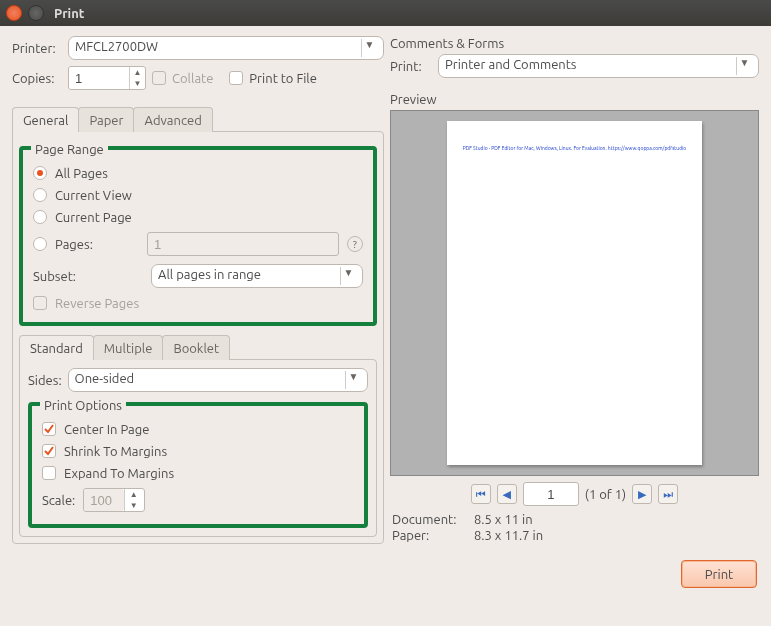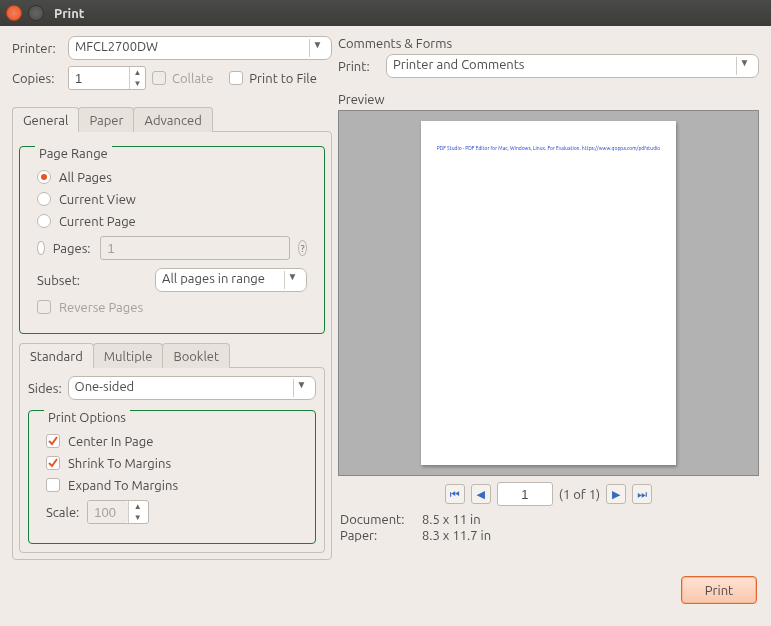--- a/index.html
+++ b/index.html
@@ -4,42 +4,42 @@
 <style>
 * { box-sizing: border-box; margin: 0; padding: 0; }
 body { font-family: "Ubuntu", "Liberation Sans", sans-serif; font-size: 13px; color: #4c4c4c; background: #2e2e2e; width: 771px; height: 626px; overflow: hidden; }
 .window { width: 771px; height: 626px; background: #f0ebe6; }
 .titlebar { height: 26px; background: linear-gradient(#4a4a48,#3c3b38); display: flex; align-items: center; padding: 0 6px; gap: 6px; }
 .tbtn { width: 16px; height: 16px; border-radius: 50%; display: inline-block; }
 .tbtn.close { background: radial-gradient(#f08060,#e95420); border: 1px solid #c94010; }
 .tbtn.min { background: radial-gradient(#666,#4a4a48); border: 1px solid #333; }
 .title { color: #ddd; font-weight: bold; font-size: 13px; margin-left: 4px;}
 .content { padding: 10px 12px 10px 12px; display: flex; gap: 6px; }
-.left { width: 320px; }
+.left { width: 372px; }
 .right { flex: 1; display: flex; flex-direction: column; }
 .row { display: flex; align-items: center; margin-bottom: 6px; gap: 6px; }
 label.lbl { color: #4c4c4c; }
 input[type=text], .combo, .spin { background: #fff; border: 1px solid #bfb8b1; border-radius: 3px; height: 24px; padding: 2px 6px; font-size: 13px; color: #4c4c4c; }
 input[disabled], .spin[disabled] { background: #f0ebe6; color: #a6a09a; }
 .combo { display: flex; justify-content: space-between; cursor: pointer; border-radius: 7px; }
 .combo .arrow { width: 16px; text-align: center; border-left: 1px solid #d0cbc4; color: #6a6560; font-size: 10px; }
 .spin { display:flex; align-items:center; padding:0; }
 .spin input { border:none; width: 60px; height: 100%; padding: 0 6px; font-size:13px; }
 .spin .steps { width: 18px; height: 100%; border-left: 1px solid #d0cbc4; display: flex; flex-direction: column; }
 .spin .steps div { flex:1; font-size: 8px; display:flex; align-items:center; justify-content:center; color:#6a6560; }
 .cbx { width: 14px; height: 14px; border: 1px solid #bfb8b1; border-radius: 3px; background: #fff; display: inline-flex; align-items:center; justify-content:center; vertical-align: middle; }
 .cbx.disabled { background: #f0ebe6; }
 .cbx.checked { background: #fff; }
 .cbx.checked svg { display:block; }
 .cbx svg { display:none; width:12px; height:12px; }
 .tabs { display: flex; }
 .tab { padding: 5px 10px; border: 1px solid #c5c0ba; border-bottom: none; background: #e7e2dc; cursor: pointer; margin-right: -1px; border-radius: 4px 4px 0 0; color: #696460; position: relative; top: 1px; }
 .tab.active { background: #f0ebe6; color: #4c4c4c; z-index: 2; }
 .tabpane { border: 1px solid #c5c0ba; border-radius: 0 4px 4px 4px; padding: 8px; }
-.fieldset { border: 1px solid #15803d; border-radius: 4px; padding: 15px; margin-top: 4px; }
+.fieldset { border: 4px solid #15803d; border-radius: 4px; padding: 8px; margin-top: 4px; }
 .legend { position: relative; top: -16px; background: #f0ebe6; padding: 0 4px; display: inline-block; margin-bottom: -8px;}
 .radio { width: 14px; height: 14px; border: 1px solid #bfb8b1; border-radius: 50%; background: #fff; display: inline-flex; align-items:center; justify-content:center; }
 .radio .dot { width: 6px; height: 6px; border-radius:50%; background: #e95420; display: none; }
 .radio.selected .dot { display:block; }
 .optrow { display:flex; align-items:center; gap: 8px; padding: 4px 2px; }
 .disabled-txt { color: #a6a09a; }
 .help { width:16px; height:16px; border:1px solid #bfb8b1; border-radius:50%; font-size:10px; display:inline-flex; align-items:center; justify-content:center; color:#6a6560; cursor:pointer; }
 .preview-frame { border: 1px solid #888; background: #b2b2b2; height: 366px; padding: 8px; display:flex; align-items:center; justify-content:center; }
 .page { background: #fff; width: 255px; height: 344px; box-shadow: 1px 2px 3px rgba(0,0,0,0.3); padding: 16px 10px; }
 .page .wm { color: #1a3ccc; font-size: 5px; text-align:center; margin-top: 8px;}

